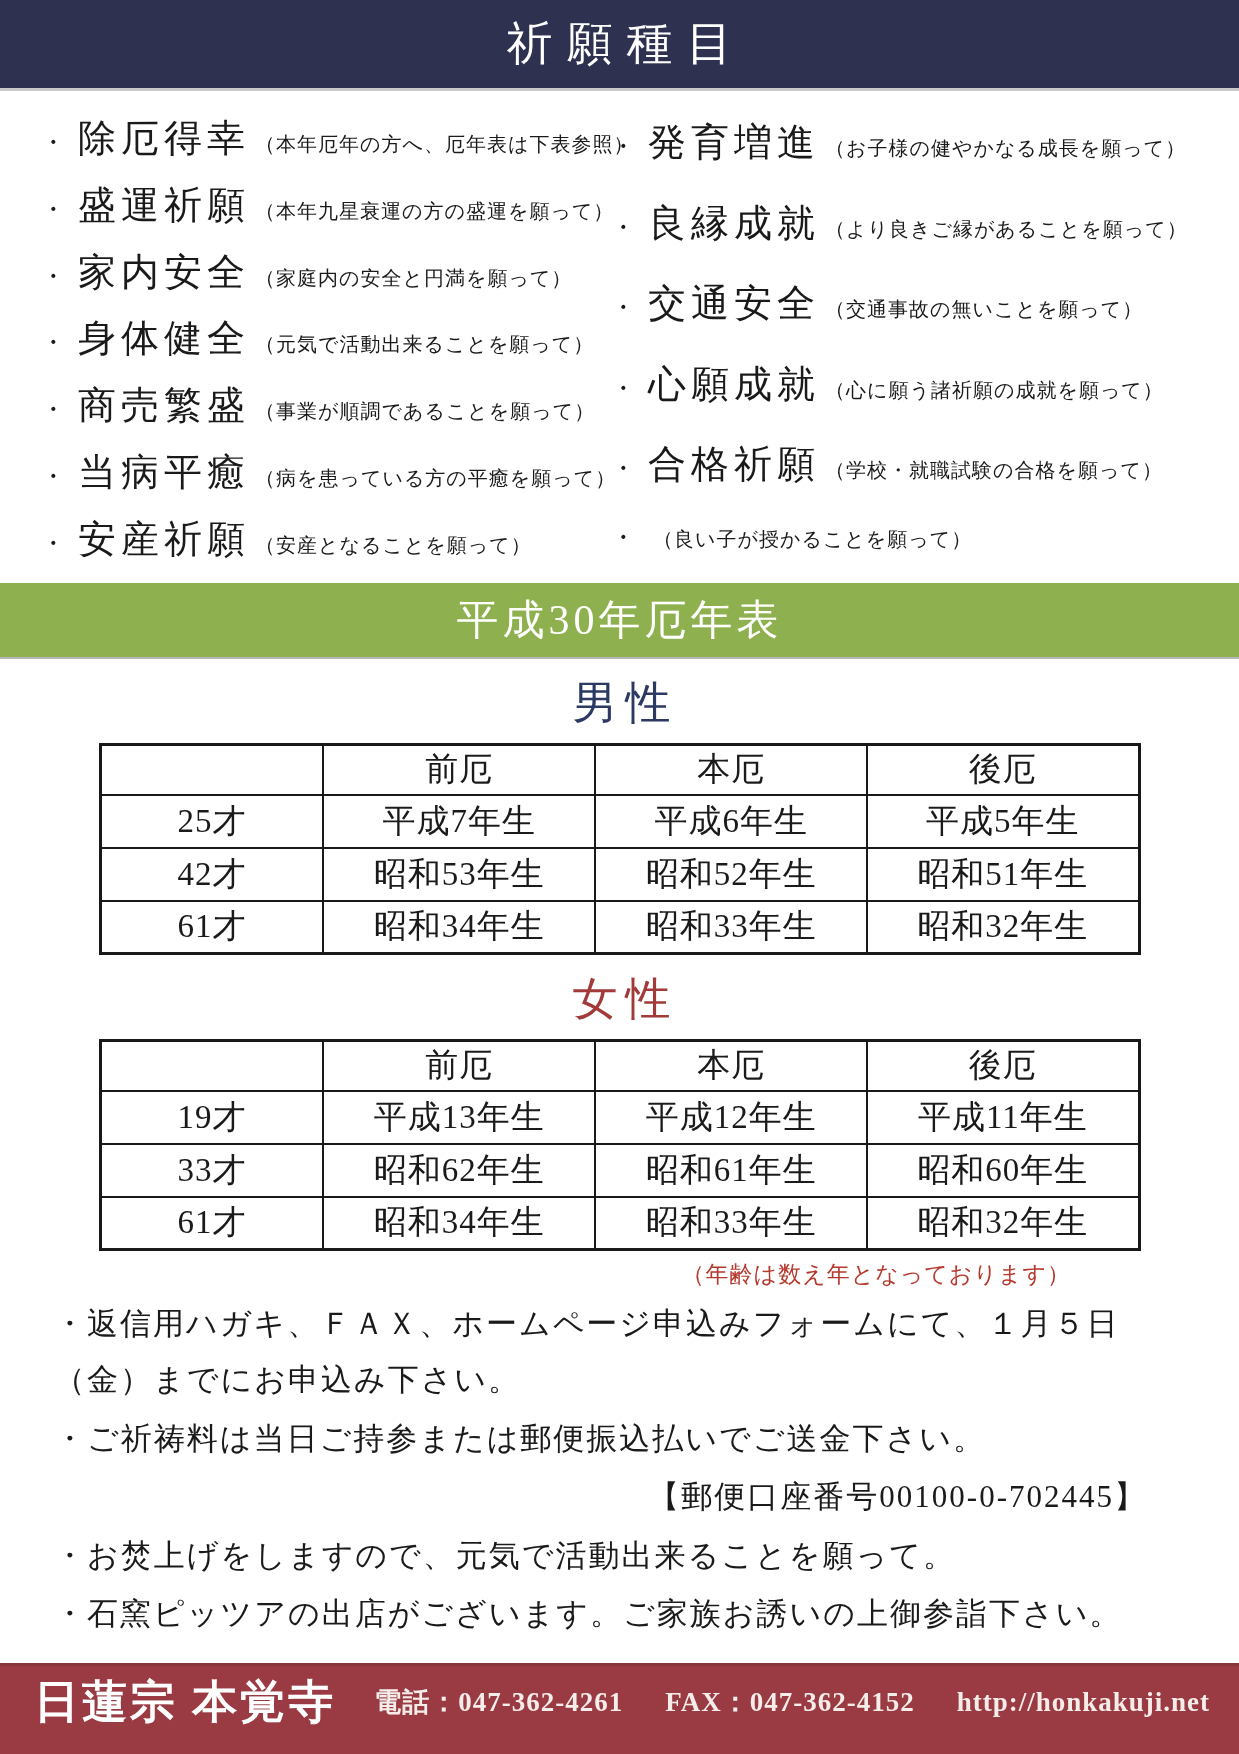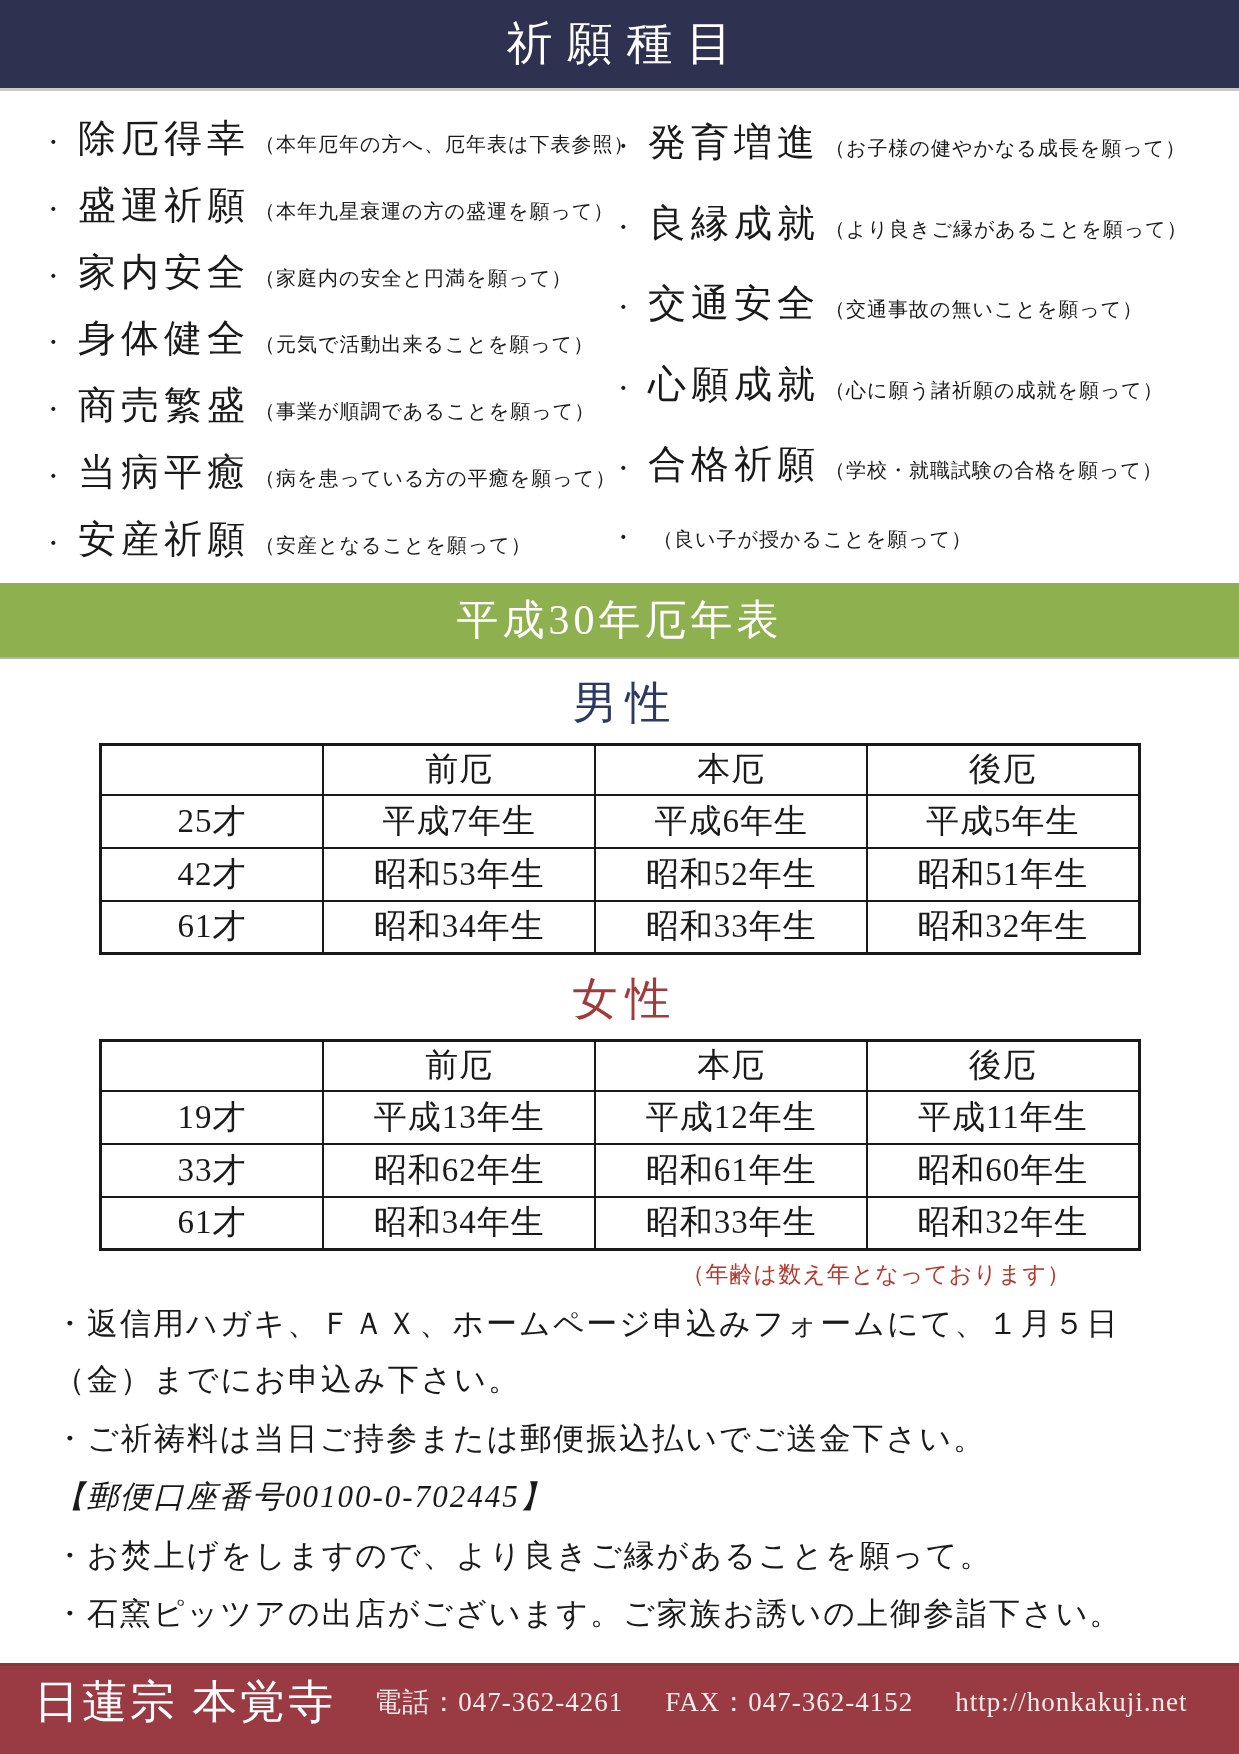--- a/index.html
+++ b/index.html
@@ -96,32 +96,33 @@
 
   
   .notes {
     padding:4px 28px 0 52px;
     font-size:31px;
     letter-spacing:2px;
     flex:0 0 auto;
   }
   .notes p { line-height:1.82; margin:2px; }
   .notes .note-sub { display:block; }
-  .notes .postal { text-align:left; padding-right:62px;font-style:italic; }
+  .notes .postal { text-align:right; padding-right:62px; }
 
   
   .footer {
     margin-top:auto;
     height:91px;
     background:var(--footer-bg,#9a3b44);
     border-top:3px solid #8a343c;
     display:flex; align-items:center;
     padding:0 28px 16px 34px;
     color:#ffffff;
     flex:0 0 auto;
+    font-weight:bold;
   }
   .temple-name { font-size:45px; letter-spacing:3px; white-space:nowrap; }
   .footer-contacts {
     display:flex; align-items:center;
     gap:42px;
     margin-left:38px;
     font-size:27px;
     letter-spacing:1px;
     color:#f6ece9;
     white-space:nowrap;
@@ -283,21 +284,21 @@
 
 <div class="age-note">（年齢は数え年となっております）</div>
 
 <div class="notes">
   <p>
       <span class="note-sub">・返信用ハガキ、ＦＡＸ、ホームページ申込みフォームにて、１月５日</span>
       <span class="note-sub">（金）までにお申込み下さい。</span>
     </p>
   <p>・ご祈祷料は当日ご持参または郵便振込払いでご送金下さい。</p>
   <p class="postal">【郵便口座番号00100-0-702445】</p>
-  <p>・お焚上げをしますので、より良きご縁があることを願って。</p>
+  <p>・お焚上げをしますので、元気で活動出来ることを願って。</p>
   <p>・石窯ピッツアの出店がございます。ご家族お誘いの上御参詣下さい。</p>
 </div>
 
 <div class="footer">
   <div class="temple-name">日蓮宗 本覚寺</div>
   <div class="footer-contacts">
     <span>電話：047-362-4261</span>
     <span>FAX：047-362-4152</span>
     <span>http://honkakuji.net</span>
   </div>

